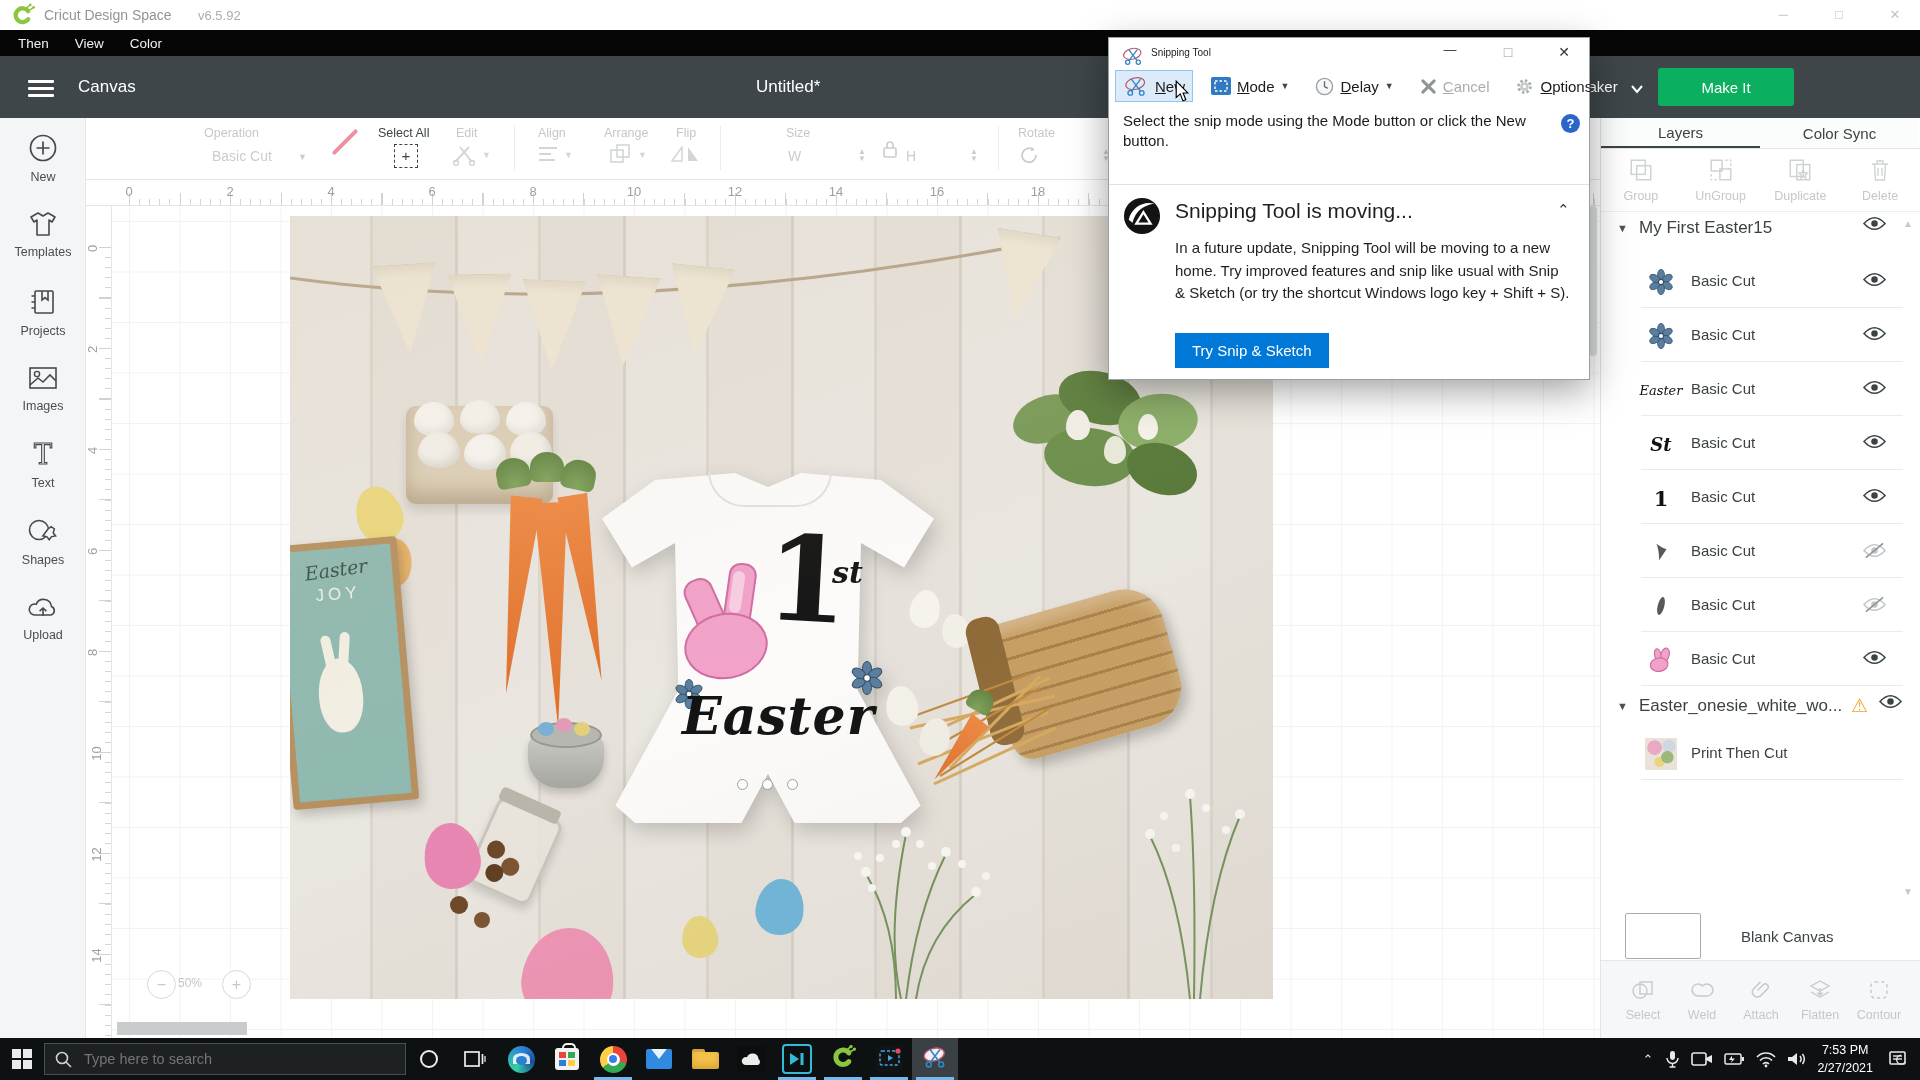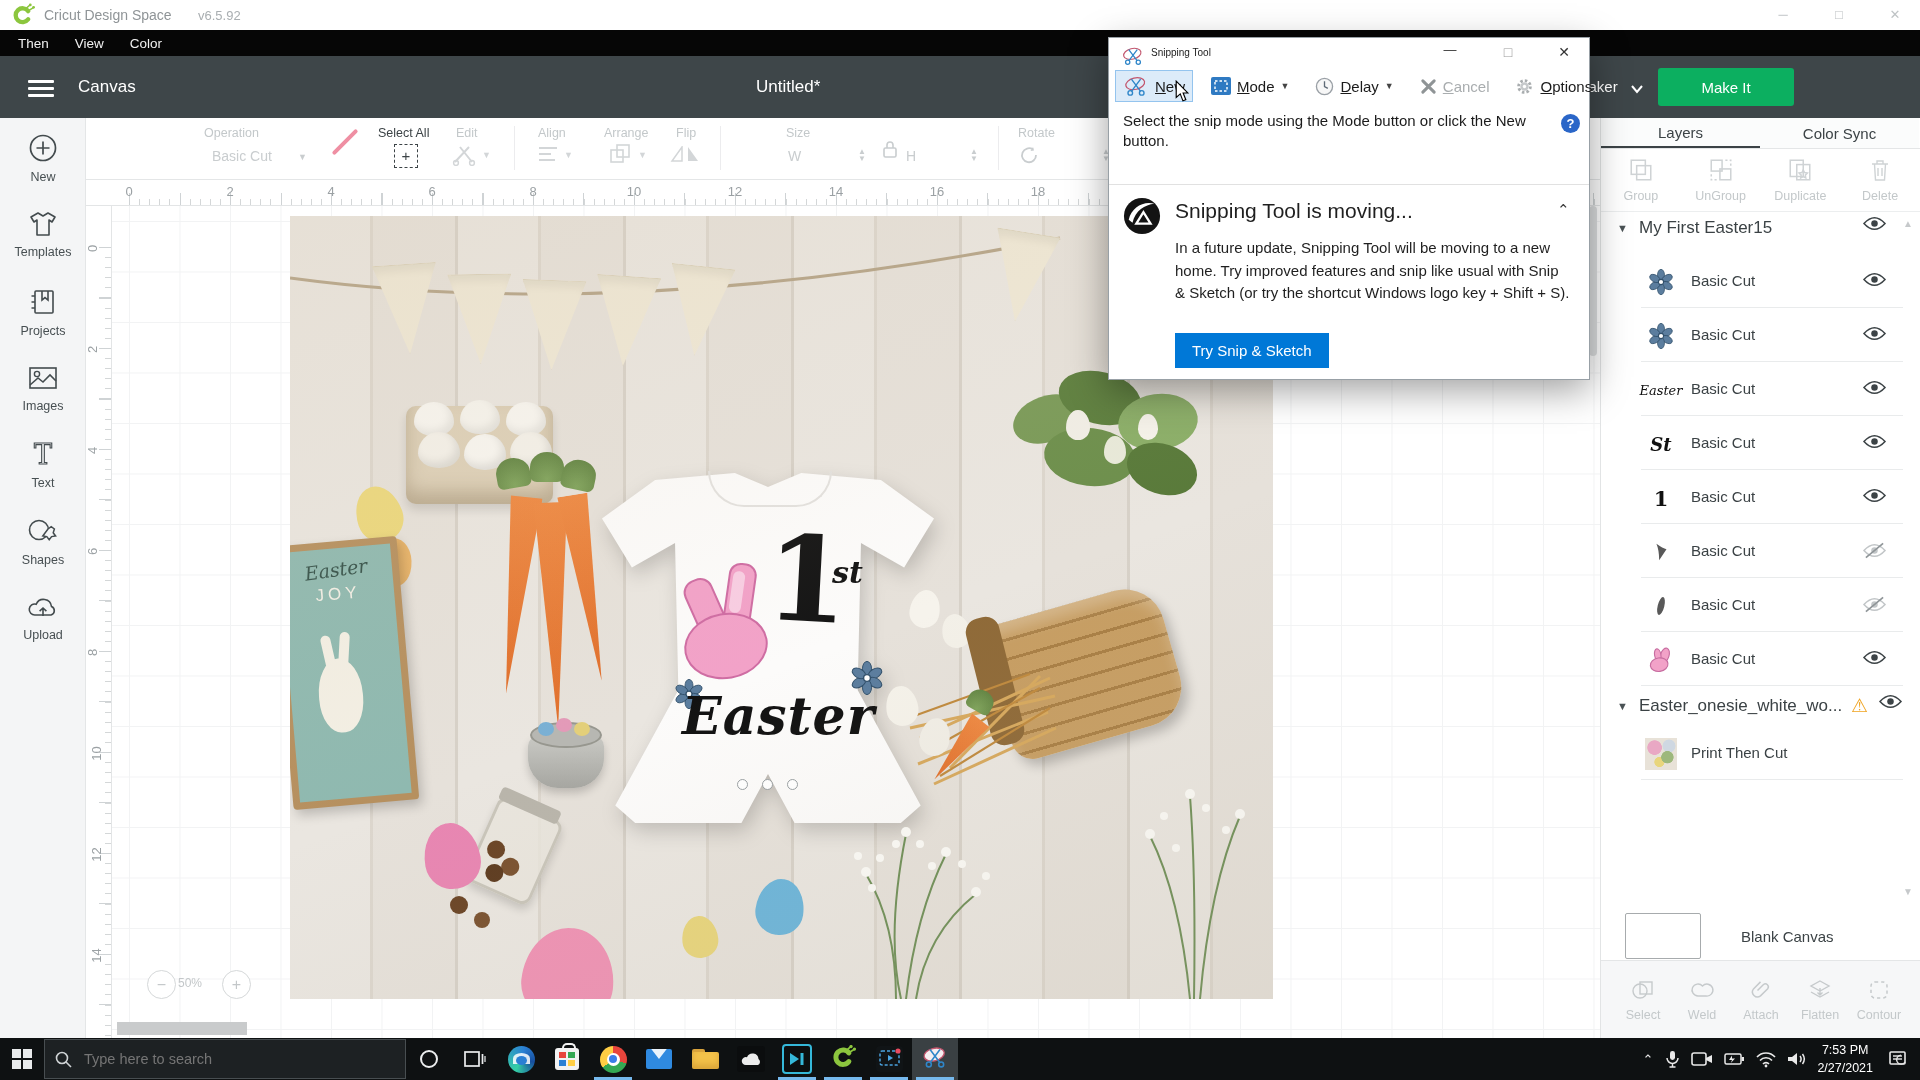--- a/index.html
+++ b/index.html
@@ -82,21 +82,21 @@
   .lrow::after{content:"";position:absolute;left:40px;right:18px;bottom:0;height:1px;background:#e9ebec;}
   .thumbbox{position:absolute;left:44px;top:12px;width:32px;height:32px;display:flex;align-items:center;justify-content:center;}
   .t-easter{font-family:"DejaVu Serif",serif;font-style:italic;font-size:13px;color:#111;}
   .t-st{font-family:"DejaVu Serif",serif;font-style:italic;font-weight:bold;font-size:18px;color:#111;}
   .t-one{font-family:"DejaVu Serif",serif;font-weight:bold;font-size:21px;color:#111;}
   #pfooter{position:absolute;left:0;top:842px;width:320px;height:78px;background:#f6f7f8;border-top:1px solid #e4e6e7;
            display:flex;justify-content:space-between;align-items:center;padding:0 14px;box-sizing:border-box;}
   .scrar{color:#c6c9cb;font-size:10px;}
   
   #taskbar{left:0;top:1038px;width:1920px;height:42px;background:#0e1112;display:flex;align-items:center;z-index:80;}
-  #tsearch{width:362px;height:40px;background:#1d2123;border:1px solid #484e51;display:flex;align-items:center;gap:10px;padding:0 10px;box-sizing:border-box;}
+  #tsearch{width:362px;height:32px;background:#1d2123;border:1px solid #484e51;display:flex;align-items:center;gap:10px;padding:0 10px;box-sizing:border-box;}
   #tsearch input{background:transparent;border:none;outline:none;color:#c9cdcf;font-size:14.5px;width:280px;font-family:"Liberation Sans",sans-serif;}
   .ttile{width:46px;height:42px;display:flex;align-items:center;justify-content:center;position:relative;}
   .ttile.running::after{content:"";position:absolute;left:4px;right:4px;bottom:0;height:3px;background:#76b9ed;}
   .ttile.active{background:#3a4043;}
   .tray{display:flex;align-items:center;gap:9px;}
   #clock{color:#fff;font-size:12.5px;text-align:center;line-height:1.45;}
   .cursor-svg{z-index:99;}
 </style>
 </head>
 <body>

